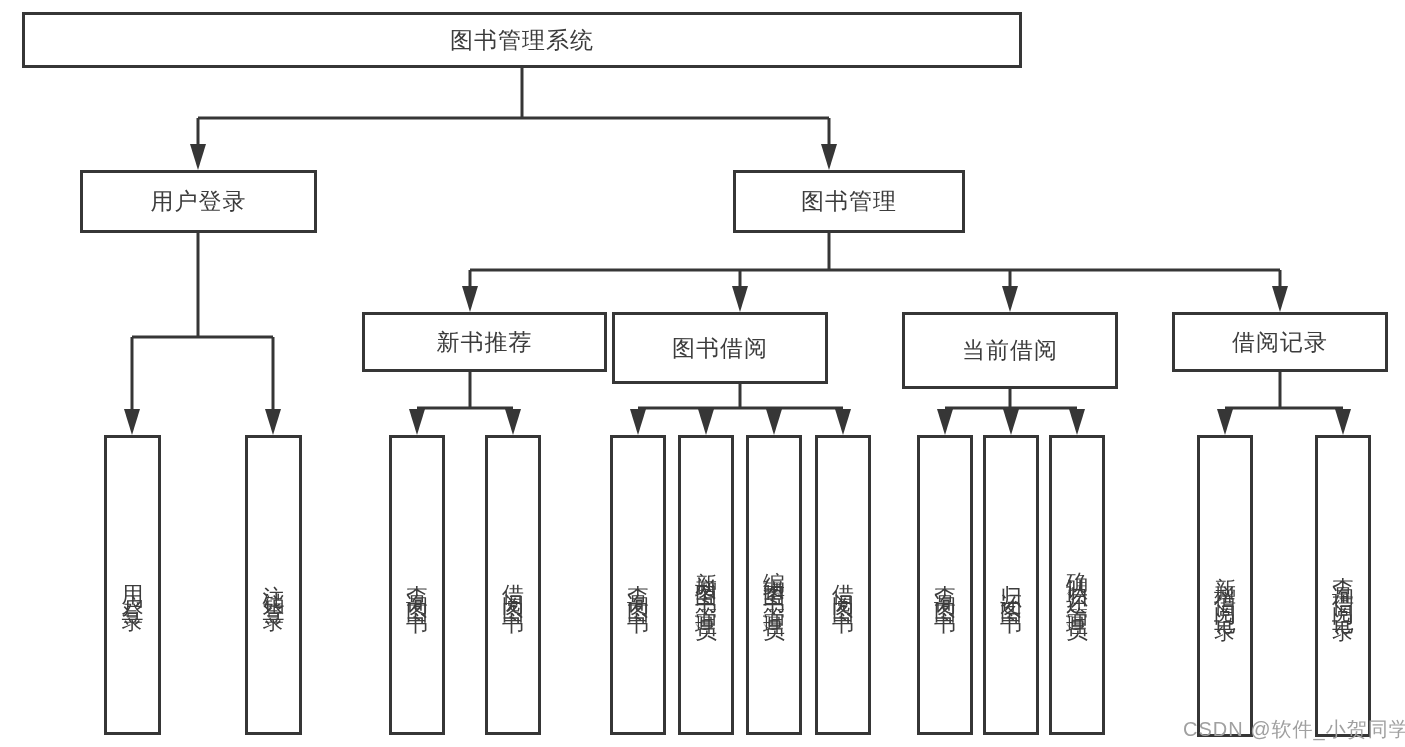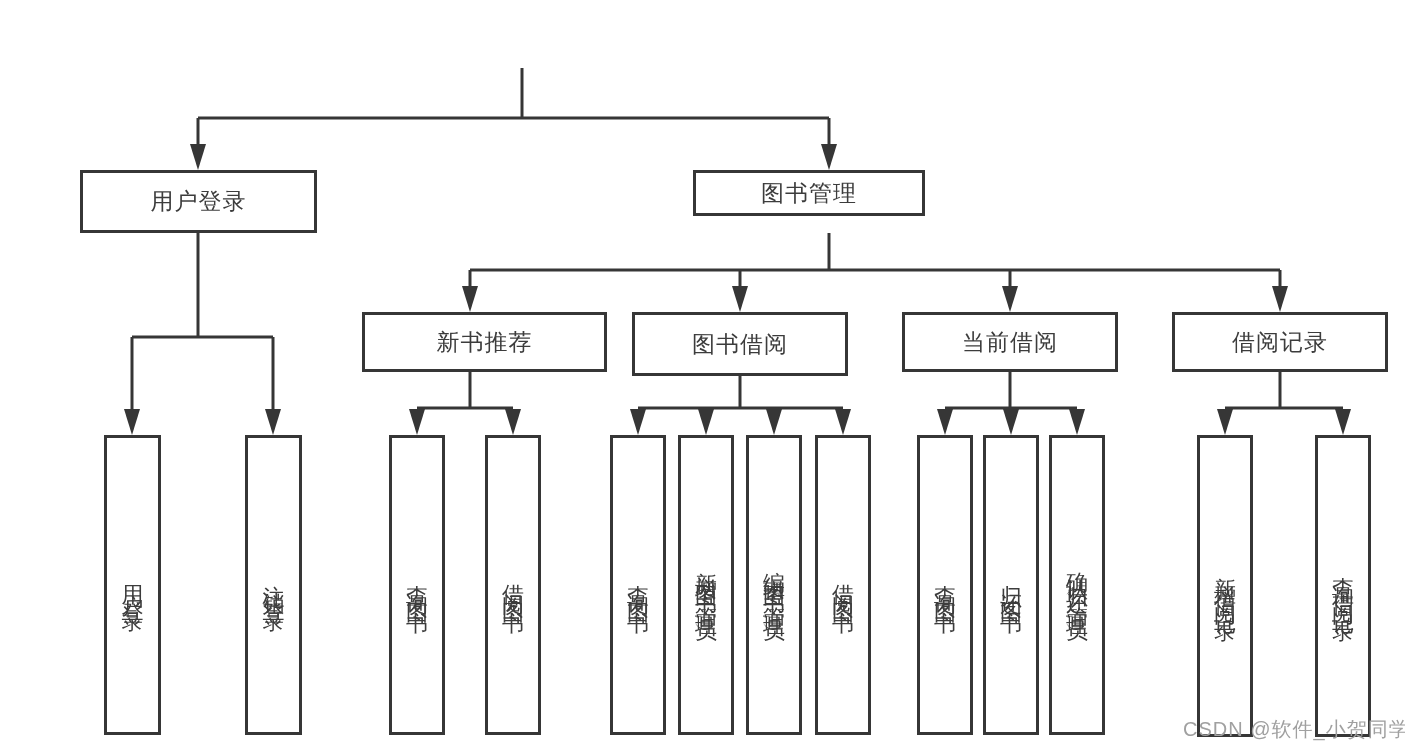--- a/index.html
+++ b/index.html
@@ -103,27 +103,28 @@
       <path d="M766,409 L782,409 L774,435 Z"></path>
       <path d="M835,409 L851,409 L843,435 Z"></path>
       <path d="M937,409 L953,409 L945,435 Z"></path>
       <path d="M1003,409 L1019,409 L1011,435 Z"></path>
       <path d="M1069,409 L1085,409 L1077,435 Z"></path>
       <path d="M1217,409 L1233,409 L1225,435 Z"></path>
       <path d="M1335,409 L1351,409 L1343,435 Z"></path>
     </g>
   </svg>
 
+  <div class="node" style="left:22px; top:12px; width:1000px; height:56px;">图书管理系统</div>
 
   <div class="node" style="left:80px; top:170px; width:237px; height:63px;">用户登录</div>
-  <div class="node" style="left:693px; top:170px; width:232px; height:46px;">图书管理</div>
+  <div class="node" style="left:733px; top:170px; width:232px; height:63px;">图书管理</div>
 
   <div class="node" style="left:362px; top:312px; width:245px; height:60px;">新书推荐</div>
-  <div class="node" style="left:632px; top:312px; width:216px; height:64px;">图书借阅</div>
-  <div class="node" style="left:902px; top:312px; width:216px; height:60px;">当前借阅</div>
+  <div class="node" style="left:612px; top:312px; width:216px; height:72px;">图书借阅</div>
+  <div class="node" style="left:902px; top:312px; width:216px; height:77px;">当前借阅</div>
   <div class="node" style="left:1172px; top:312px; width:216px; height:60px;">借阅记录</div>
 
   <div class="node leaf" style="left:104px; top:435px; width:57px; height:300px;">用户登录</div>
   <div class="node leaf" style="left:245px; top:435px; width:57px; height:300px;">注销登录</div>
 
   <div class="node leaf" style="left:389px; top:435px; width:56px; height:300px;">查询图书</div>
   <div class="node leaf" style="left:485px; top:435px; width:56px; height:300px;">借阅图书</div>
 
   <div class="node leaf" style="left:610px; top:435px; width:56px; height:300px;">查询图书</div>
   <div class="node leaf tight" style="left:678px; top:435px; width:56px; height:300px;">新增图书（管理员）</div>

